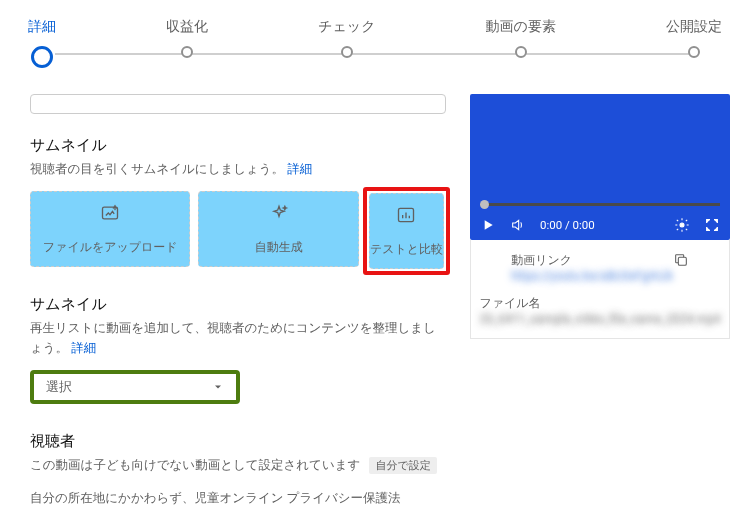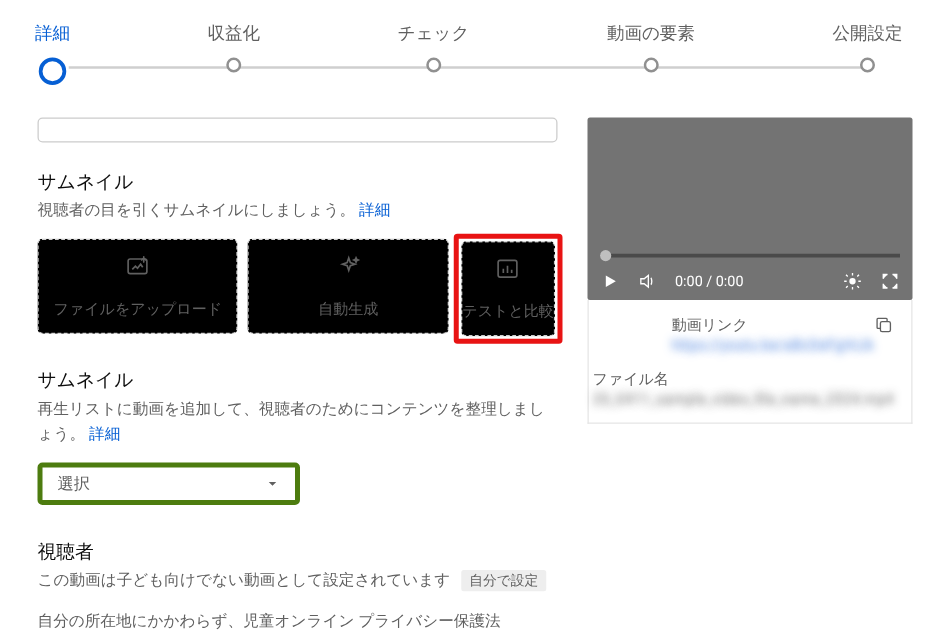--- a/index.html
+++ b/index.html
@@ -19,41 +19,41 @@
   .main{display:flex;gap:24px}
   .left{flex:1;min-width:0}
   .right{width:260px;flex:none}
 
   .title-box{border:1px solid #ccc;border-radius:4px;height:20px;margin-bottom:22px}
 
   h3{font-size:15px;font-weight:400;margin-bottom:4px;color:#0d0d0d}
   .sub{color:#606060;font-size:12.5px;margin-bottom:12px;line-height:1.6}
 
   .thumb-row{display:flex;gap:8px;margin-bottom:24px}
-  .thumb-card{flex:1;border:1px dashed #ccc;border-radius:4px;height:76px;display:flex;flex-direction:column;align-items:center;justify-content:center;gap:16px;font-size:12px;color:#606060;cursor:pointer;background:#000000}
+  .thumb-card{flex:1;border:1px dashed #ccc;border-radius:4px;height:76px;display:flex;flex-direction:column;align-items:center;justify-content:center;gap:16px;font-size:12px;color:#606060;cursor:pointer;background:#7dd3fc}
   .thumb-card svg{width:20px;height:20px;stroke:#606060;fill:none}
   .hl{border:4px solid #e81313;border-radius:3px;padding:2px;margin:-4px}
 
   .select{border:4px solid #4d7c0f;border-radius:4px;padding:4px 12px;display:flex;justify-content:space-between;align-items:center;width:210px;color:#606060;cursor:pointer;margin-bottom:28px}
   .select svg{width:12px;height:12px;fill:#606060}
 
   .badge{background:#eee;color:#606060;font-size:11px;padding:2px 6px;border-radius:2px;margin-left:6px}
   .body-text{font-size:12.5px;color:#606060;line-height:1.8;margin-bottom:14px}
 
-  .preview{background:#737373;width:260px;height:146px;position:relative;border-radius:2px}
+  .preview{background:#1d4ed8;width:260px;height:146px;position:relative;border-radius:2px}
   .scrub{position:absolute;left:10px;right:10px;bottom:34px;height:3px;background:#4a4a4a}
   .scrub::before{content:"";position:absolute;left:0;top:-3px;width:9px;height:9px;border-radius:50%;background:#bfbfbf}
   .ctrls{position:absolute;left:0;right:0;bottom:0;height:30px;display:flex;align-items:center;padding:0 10px;gap:14px;color:#fff}
   .ctrls .spacer{flex:1}
   .ctrls svg{width:16px;height:16px;fill:#fff}
   .ctrls .mute{fill:none;stroke:#fff;stroke-width:1.6}
   .time{font-size:11.5px;color:#fff}
 
   .meta{border:1px solid #e5e5e5;border-top:none;padding:12px 14px;font-size:12px;color:#606060}
-  .meta-row{display:flex;justify-content:flex-end;align-items:flex-start;margin-bottom:12px}
+  .meta-row{display:flex;justify-content:center;align-items:flex-start;margin-bottom:12px}
   .meta-row:last-child{margin-bottom:0}
   .blur{color:transparent;text-shadow:0 0 7px rgba(60,120,220,.95);font-size:12px}
   .blur.gray{text-shadow:0 0 7px rgba(90,90,90,.9)}
   .copy svg{width:16px;height:16px;stroke:#606060;fill:none;cursor:pointer}
 </style>
 </head>
 <body>
 
 <div class="stepper">
   <div class="step-line"></div>

